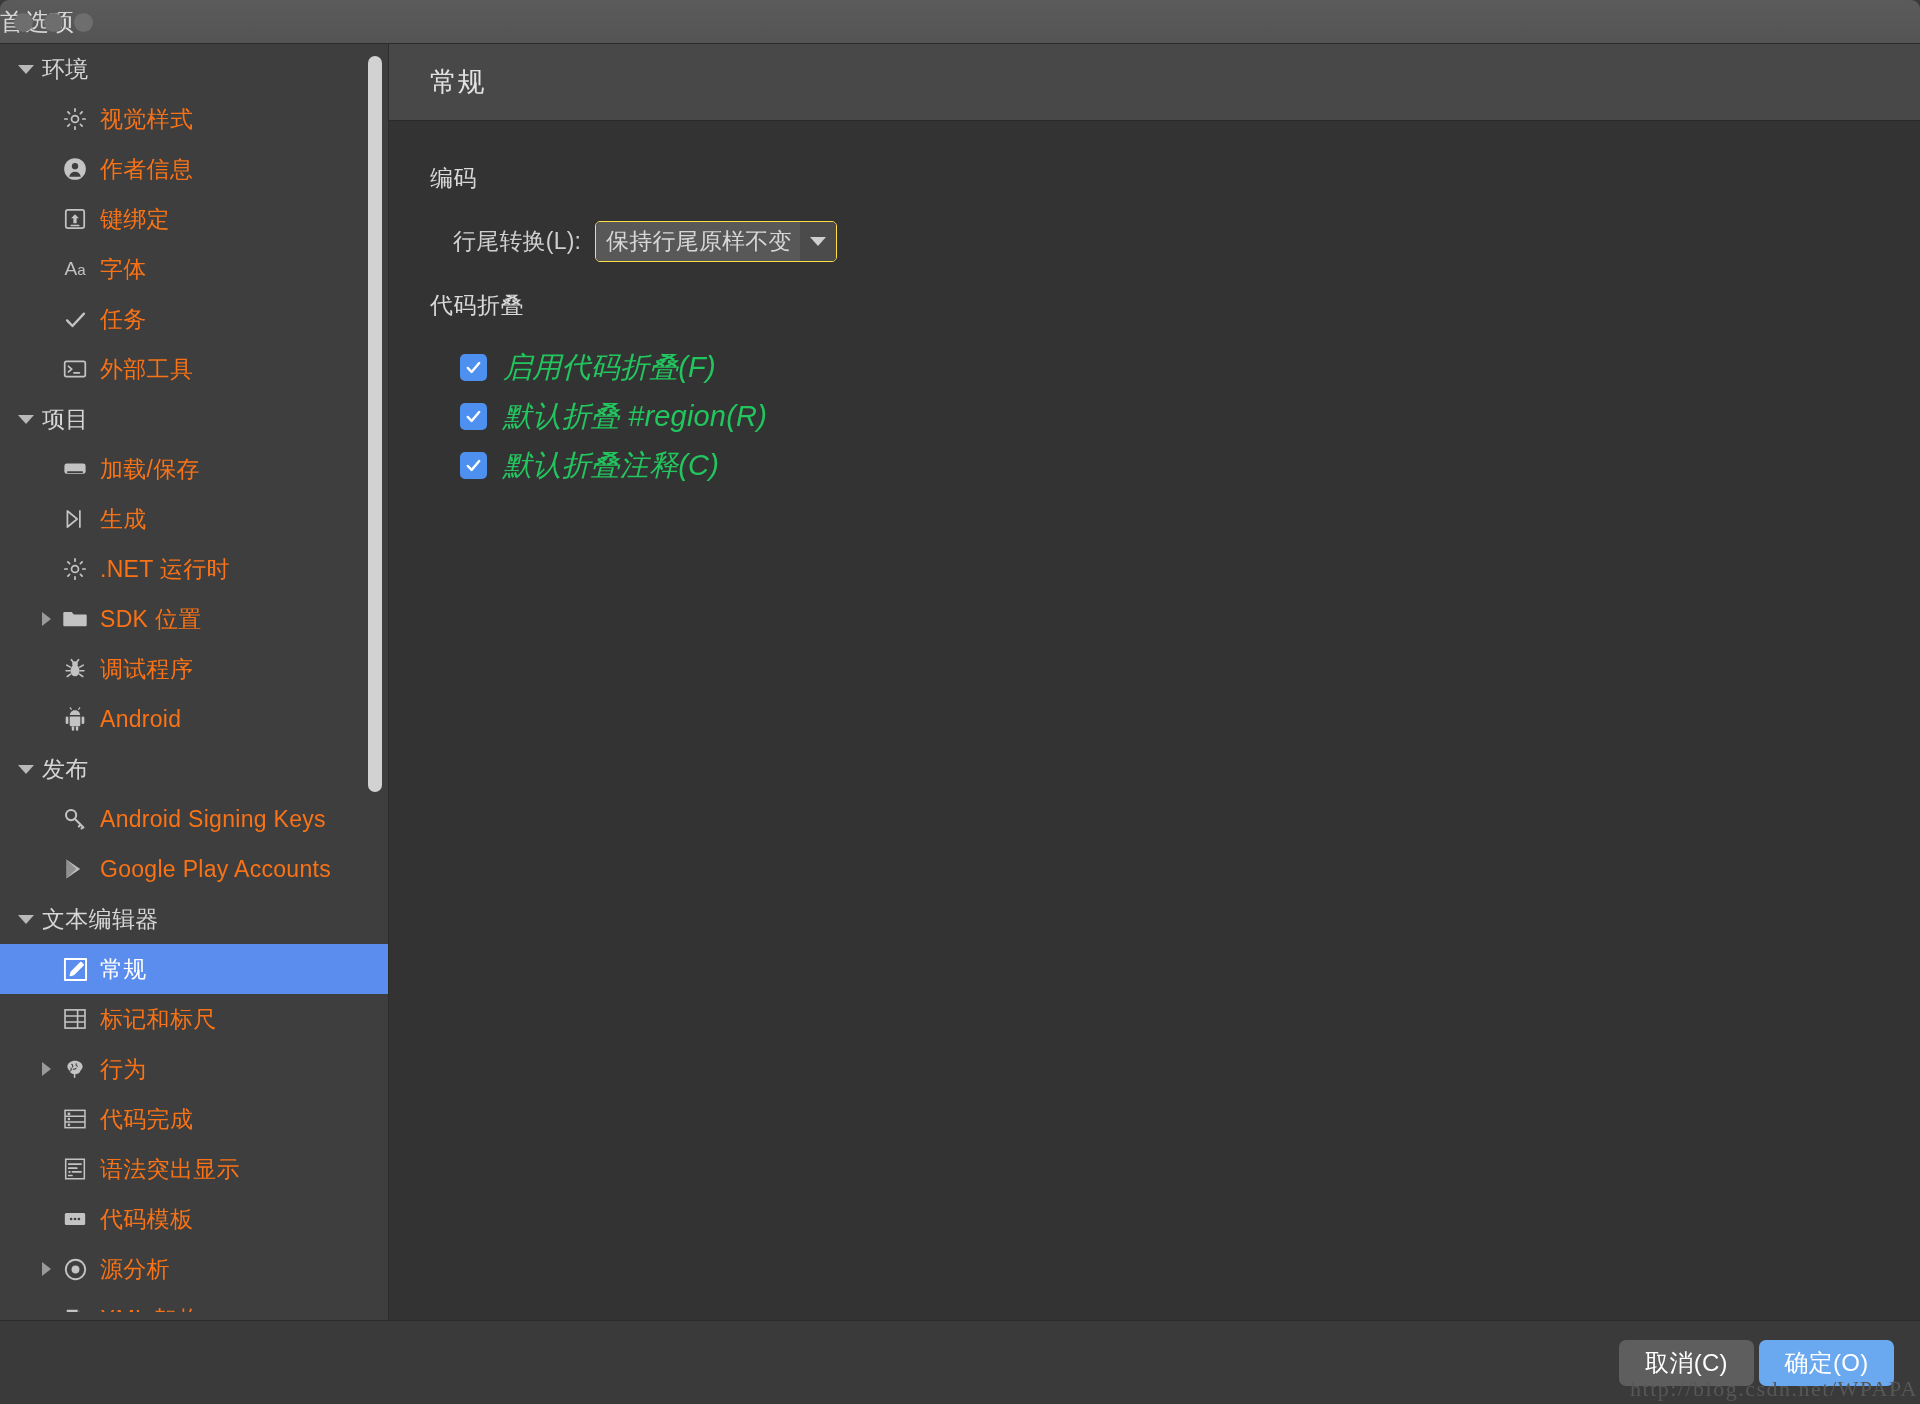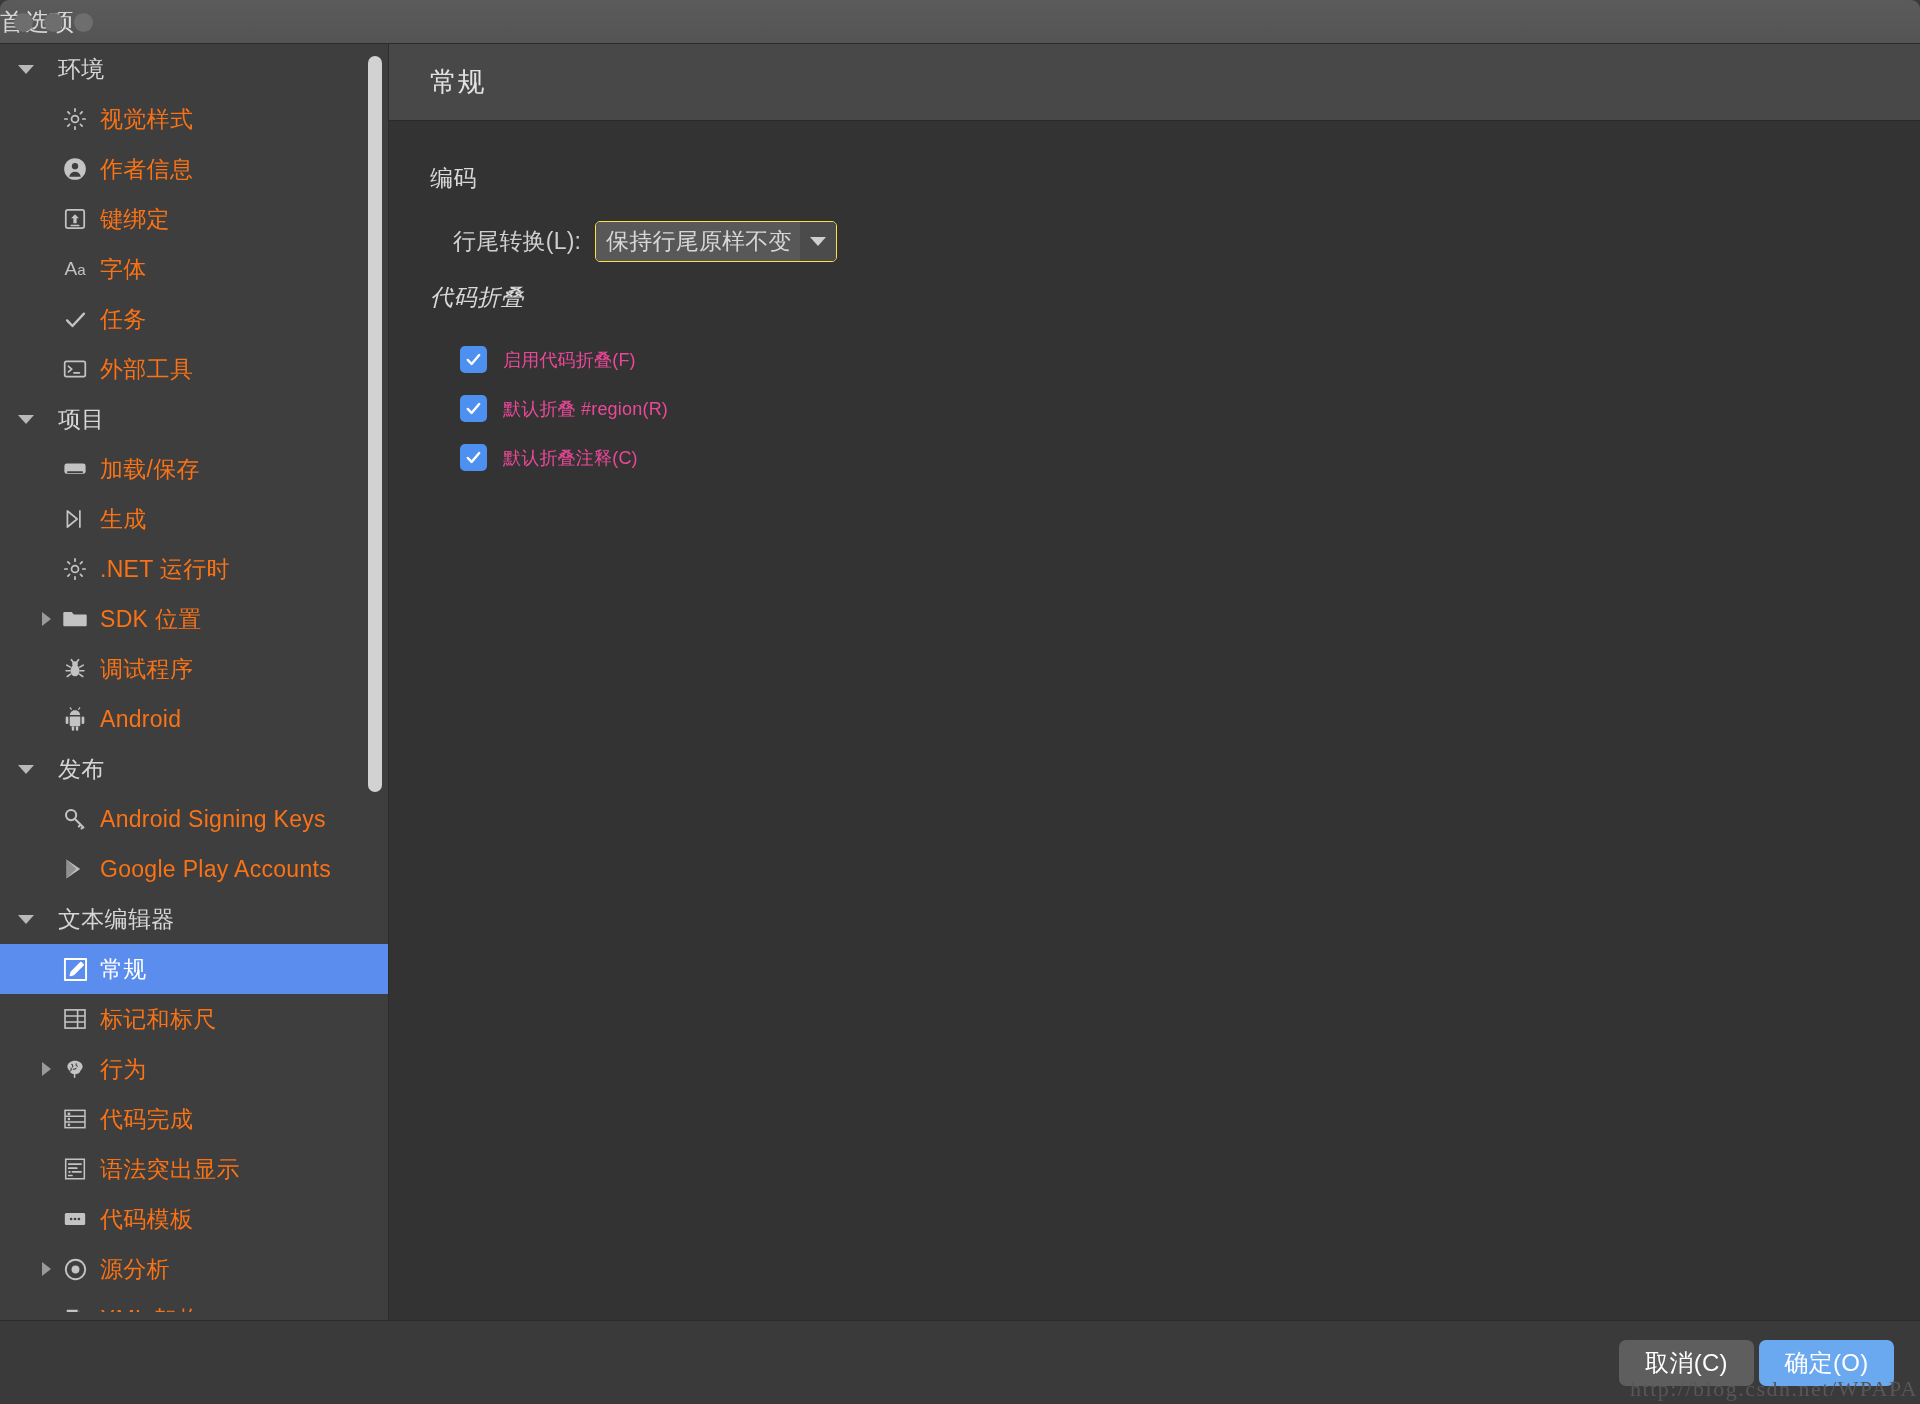--- a/index.html
+++ b/index.html
@@ -128,21 +128,21 @@
   }
 
   .row-label {
     color: #f97316;
     font-size: 23px;
     letter-spacing: .3px;
   }
   .tree-row.group .row-label {
     font-size: 23px;
     color: #d6d6d6;
-    margin-left: 20px;
+    margin-left: 4px;
   }
   .tree-row.selected { background: #5b8def; }
   .tree-row.selected .row-label { color: #ffffff; }
   .tree-row.selected .row-icon { color: #ffffff; }
 
   
   #sidebar-scroll-track {
     position: absolute;
     right: 6px;
     top: 10px;
@@ -194,21 +194,21 @@
     padding: 42px 0 0 41px;
     background: #333333;
   }
 
   .section-title {
     font-size: 23px;
     color: #d9d9d9;
     margin-bottom: 27px;
     letter-spacing: .5px;
   }
-  .section-title.second { margin-top: 20px; margin-bottom: 22px; font-style: italic; }
+  .section-title.second { margin-top: 28px; margin-bottom: 22px; }
 
   .field-row {
     display: flex;
     align-items: center;
     padding-left: 23px;
     margin-bottom: 4px;
   }
   .field-label {
     font-size: 23px;
     color: #cfcfcf;
@@ -260,23 +260,24 @@
     flex: 0 0 27px;
     border-radius: 5px;
     background: #4d90f0;
     display: flex;
     align-items: center;
     justify-content: center;
     margin-right: 16px;
   }
   .cbox svg { display: block; }
   .check-label {
-    font-size: 18px;
-    color: #ec4899;
+    font-size: 29px;
+    color: #22c55e;
     letter-spacing: .2px;
+    font-style: italic;
   }
 
   
   #footer {
     position: relative;
     height: 84px;
     flex: 0 0 84px;
     background: #3a3a3a;
     border-top: 1px solid #2c2c2c;
     display: flex;

